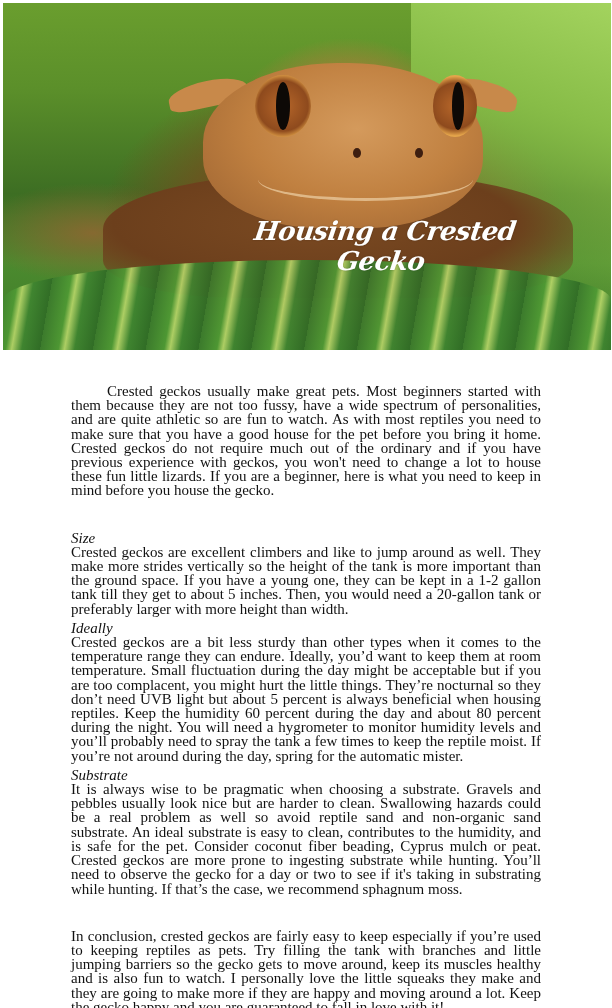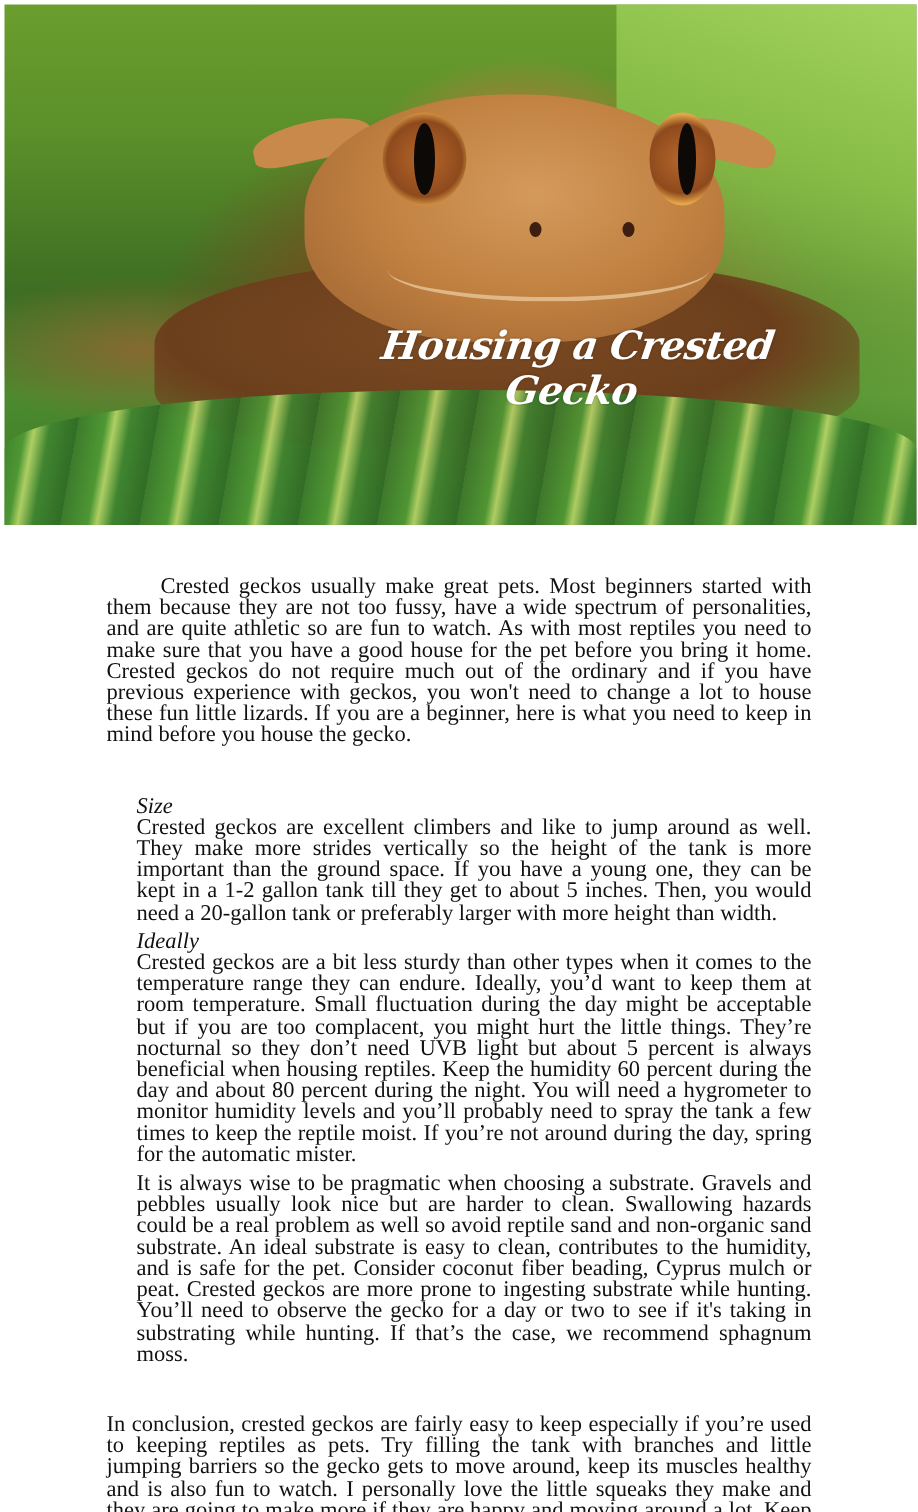--- a/index.html
+++ b/index.html
@@ -33,21 +33,21 @@
   .hero .mouth { position: absolute; left: 255px; top: 155px; width: 215px; height: 40px; border-bottom: 3px solid #e8c79a; border-radius: 0 0 50% 50%; opacity: 0.8; }
   .hero .body-shape { position: absolute; left: 100px; top: 170px; width: 470px; height: 125px; border-radius: 45% 45% 30% 30%;
     background: radial-gradient(ellipse at 45% 40%, #7b4a22 0%, #6c3f1c 55%, rgba(90,55,25,0) 100%); }
   .hero-title { position: absolute; left: 220px; top: 213px; width: 320px; text-align: center;
     font-family: "DejaVu Serif", serif; font-style: italic; font-weight: bold; font-size: 26px; color: #ffffff;
     letter-spacing: -0.5px; text-shadow: 0 0 2px rgba(0,0,0,0.25); transform: skewX(-8deg); }
 
   .content { position: absolute; left: 71px; top: 384px; width: 470px; font-size: 15px; line-height: 14.2px; text-align: justify; }
   .para { margin: 0; }
   .intro { text-indent: 36px; }
-  .section { margin-top: 0; margin-left: 20px; }
+  .section { margin-top: 0; }
   .section-heading { font-style: italic; margin: 0; }
   .spacer-lg { height: 33px; }
   .spacer-sm { height: 5px; }
   .spacer-concl { height: 33px; }
 </style>
 </head>
 <body>
 
 <div class="hero">
   <div class="bg-right"></div>
@@ -81,19 +81,20 @@
   <div class="spacer-sm"></div>
 
   <div class="section">
     <p class="section-heading">Ideally</p>
     <p class="para">Crested geckos are a bit less sturdy than other types when it comes to the temperature range they can endure. Ideally, you’d want to keep them at room temperature. Small fluctuation during the day might be acceptable but if you are too complacent, you might hurt the little things. They’re nocturnal so they don’t need UVB light but about 5 percent is always beneficial when housing reptiles. Keep the humidity 60 percent during the day and about 80 percent during the night. You will need a hygrometer to monitor humidity levels and you’ll probably need to spray the tank a few times to keep the reptile moist. If you’re not around during the day, spring for the automatic mister.</p>
   </div>
 
   <div class="spacer-sm"></div>
 
   <div class="section">
+    <p class="section-heading">Substrate</p>
     <p class="para">It is always wise to be pragmatic when choosing a substrate. Gravels and pebbles usually look nice but are harder to clean. Swallowing hazards could be a real problem as well so avoid reptile sand and non-organic sand substrate. An ideal substrate is easy to clean, contributes to the humidity, and is safe for the pet. Consider coconut fiber beading, Cyprus mulch or peat. Crested geckos are more prone to ingesting substrate while hunting. You’ll need to observe the gecko for a day or two to see if it's taking in substrating while hunting. If that’s the case, we recommend sphagnum moss.</p>
   </div>
 
   <div class="spacer-concl"></div>
 
   <p class="para">In conclusion, crested geckos are fairly easy to keep especially if you’re used to keeping reptiles as pets. Try filling the tank with branches and little jumping barriers so the gecko gets to move around, keep its muscles healthy and is also fun to watch. I personally love the little squeaks they make and they are going to make more if they are happy and moving around a lot. Keep the gecko happy and you are guaranteed to fall in love with it!</p>
 </div>
 
 </body></html>

